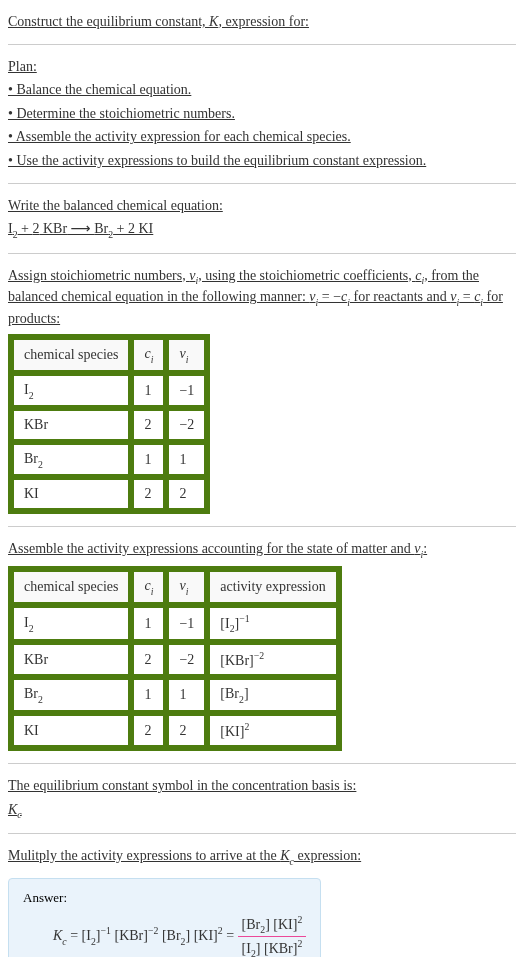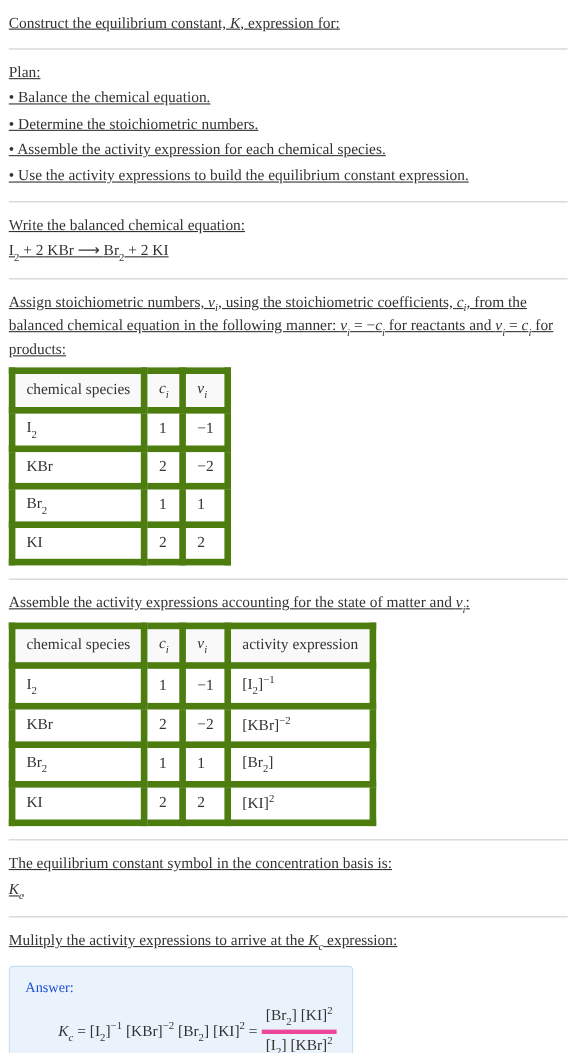--- a/index.html
+++ b/index.html
@@ -45,31 +45,31 @@
     .answer-box {
       background: #eaf3fb;
       border: 1px solid #c5dff0;
       border-radius: 4px;
       padding: 10px 14px;
       margin-top: 6px;
       display: inline-block;
     }
     .answer-label {
       font-size: 13px;
-      color: #1d4ed8;
+      color: #000000;
       margin-bottom: 6px;
     }
     .frac {
       display: inline-block;
       vertical-align: middle;
       text-align: center;
     }
     .frac .num {
       display: block;
-      border-bottom: 4px solid #ec4899;
+      border-bottom: 1px solid #ec4899;
       padding: 0 4px;
       text-align: right;
     }
     .frac .den {
       display: block;
       padding: 0 4px;
     }
     p {
       margin: 4px 0;
       text-decoration: underline;

